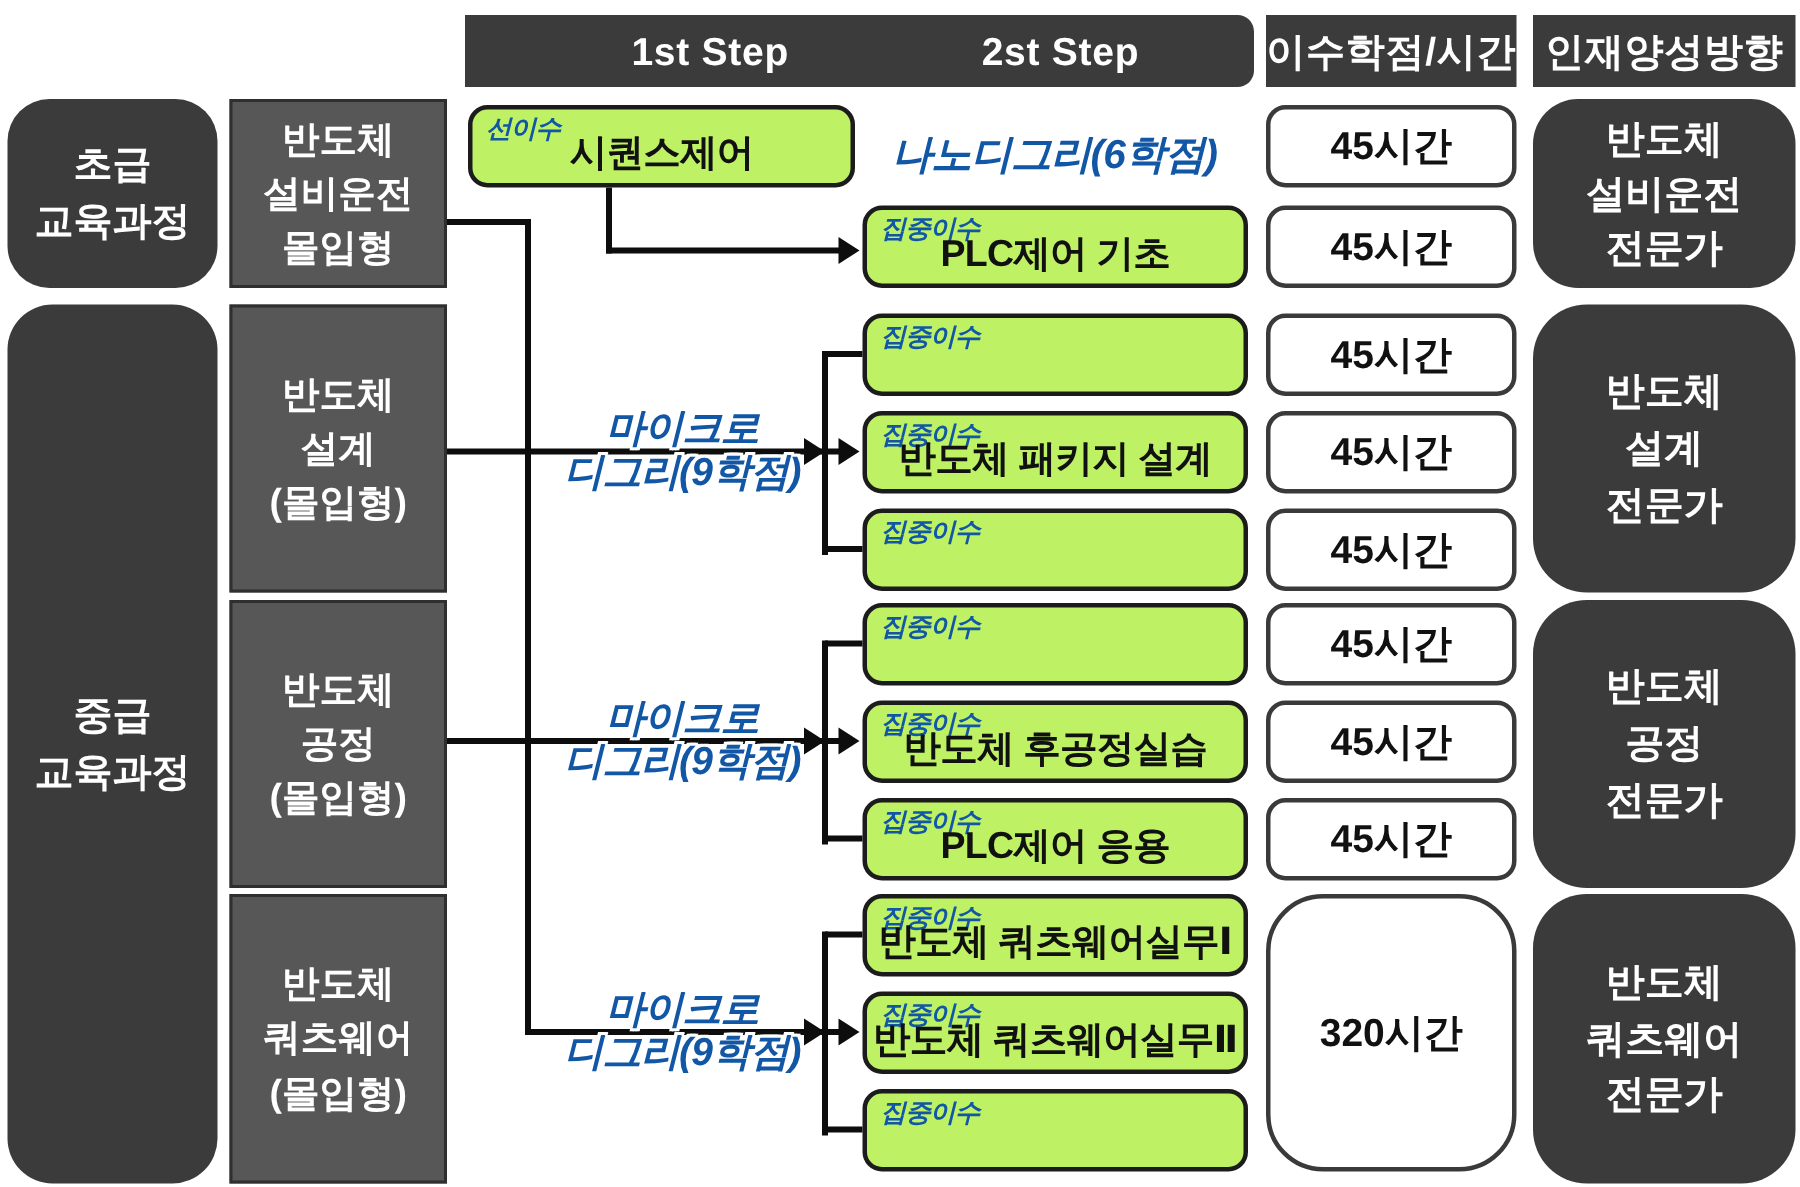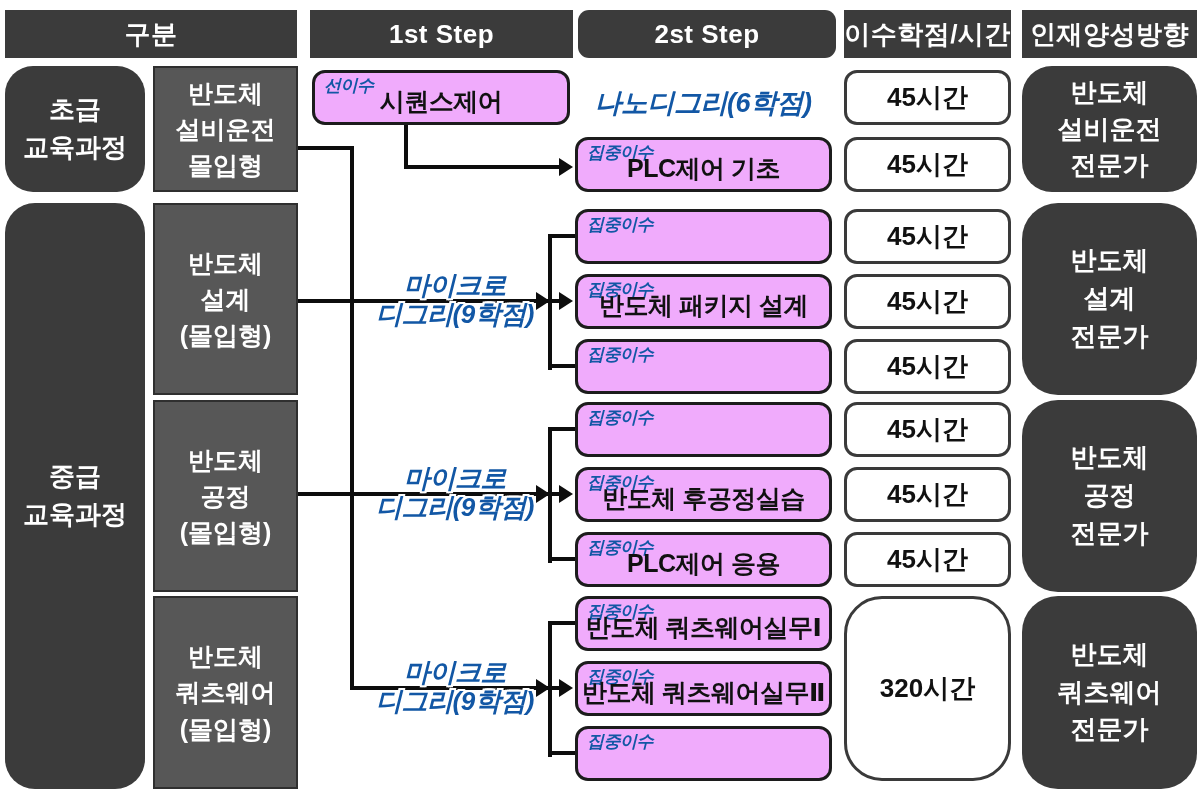--- a/index.html
+++ b/index.html
@@ -31,21 +31,21 @@
     position:absolute;left:153px;width:145px;
     background:#575757;color:#ffffff;
     border:2px solid #2f2f2f;box-sizing:border-box;
     display:flex;flex-direction:column;align-items:center;justify-content:center;
     font-size:25px;font-weight:600;line-height:1.45;text-align:center;
     z-index:3;
   }
   
   .course{
     position:absolute;height:55px;
-    background:#f0abfc;border:3px solid #1c1c1c;border-radius:13px;
+    background:#bef264;border:3px solid #1c1c1c;border-radius:13px;
     box-sizing:border-box;z-index:3;
   }
   .course .tag{
     position:absolute;top:1px;left:9px;
     color:#1257a5;font-size:17px;font-weight:800;font-style:italic;
     letter-spacing:-0.5px;
   }
   .course .title{
     position:absolute;left:0;right:0;bottom:4px;
     text-align:center;color:#111111;
@@ -77,22 +77,21 @@
     position:absolute;width:0;height:0;z-index:2;
     border-top:9px solid transparent;border-bottom:9px solid transparent;
     border-left:14px solid #0d0d0d;
   }
 </style>
 </head>
 <body>
 
 <div id="stage">
 
-  <div class="hdr" style="left:5px;width:292px;">구분</div>
-  <div class="hdr" style="left:310px;width:263px;">1st Step</div>
+  <div class="hdr" style="left:310px;width:263px;padding-left:32px;">1st Step</div>
   <div class="hdr" style="left:578px;width:258px;border-radius:11px;">2st Step</div>
   <div class="hdr" style="left:844px;width:167px;">이수학점/시간</div>
   <div class="hdr" style="left:1022px;width:175px;">인재양성방향</div>
 
   <div class="dark-round" style="left:5px;top:66px;width:140px;height:126px;border-radius:28px;">
     <div>초급</div>
     <div>교육과정</div>
   </div>
   <div class="dark-round" style="left:5px;top:203px;width:140px;height:586px;border-radius:30px;">
     <div>중급</div>

